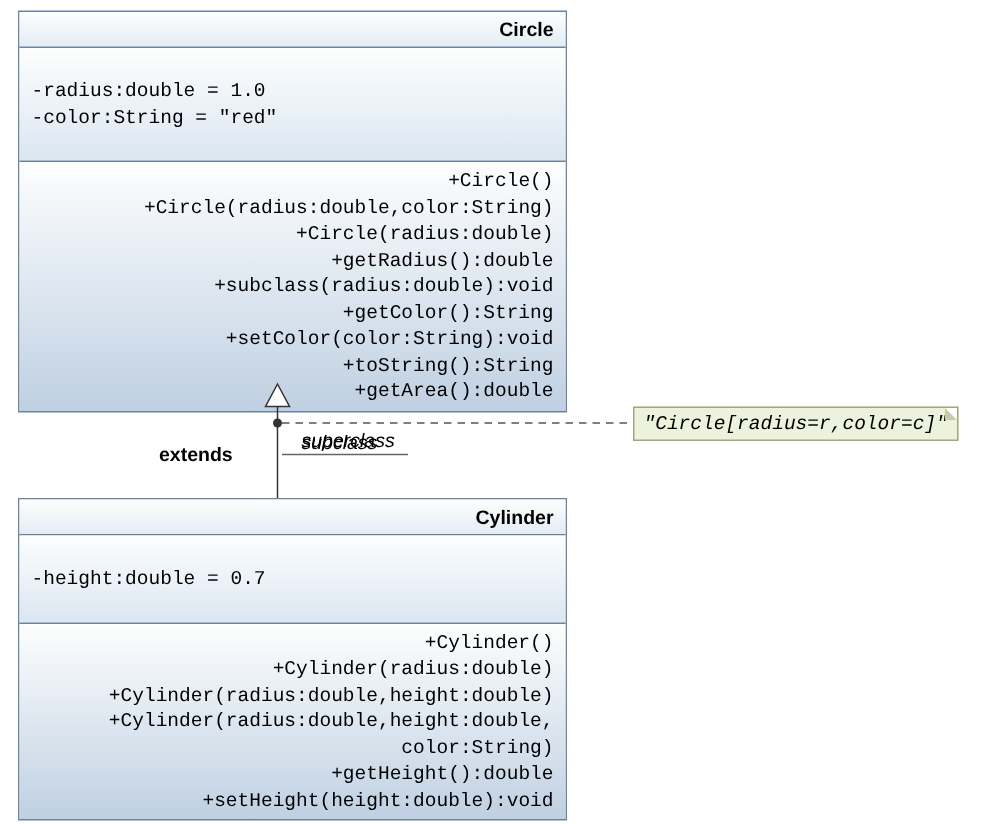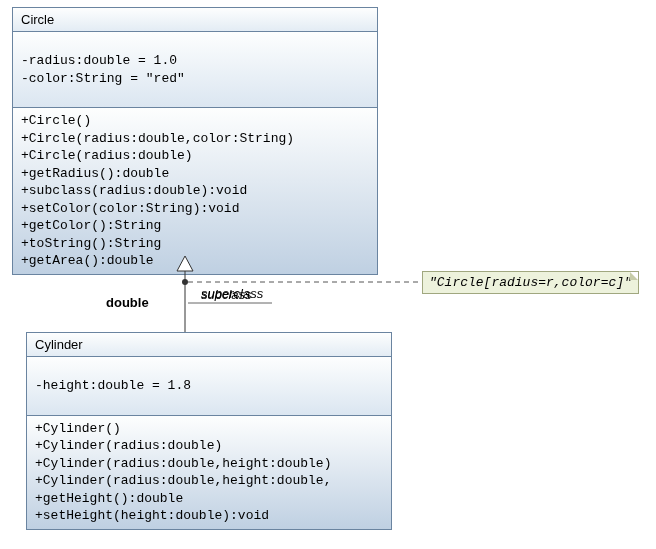--- a/index.html
+++ b/index.html
@@ -11,40 +11,41 @@
     font-size: 13px;
     background: #fff;
     position: relative;
   }
   .uml-class {
     position: absolute;
     border: 1px solid #6a84a0;
     background: #fff;
   }
   .uml-name {
-    text-align: left;
-    font-weight: normal;
+    text-align: right;
+    font-weight: bold;
     padding: 4px 8px;
     border-bottom: 1px solid #6a84a0;
     background: linear-gradient(to bottom, #fdfefe 0%, #e3ecf4 100%);
   }
   .uml-attrs {
     padding: 20px 8px;
     border-bottom: 1px solid #6a84a0;
     background: linear-gradient(to bottom, #fdfefe 0%, #dbe6f1 100%);
     font-family: "Consolas","Courier New",monospace;
     font-size: 13px;
     line-height: 1.35;
   }
   .uml-methods {
     padding: 4px 8px;
     background: linear-gradient(to bottom, #fdfefe 0%, #bfd0e2 100%);
     font-family: "Consolas","Courier New",monospace;
     font-size: 13px;
     line-height: 1.35;
+    text-align: right;
   }
   .uml-methods div, .uml-attrs div { white-space: pre; }
   .indent { padding-left: 26px; }
   .note {
     position: absolute;
     background: #edf2dc;
     border: 1px solid #a0a77f;
     padding: 3px 6px;
     font-family: "Consolas","Courier New",monospace;
     font-size: 13px;
@@ -79,47 +80,48 @@
   <div class="uml-attrs">
     <div>-radius:double = 1.0</div>
     <div>-color:String = "red"</div>
   </div>
   <div class="uml-methods">
     <div>+Circle()</div>
     <div>+Circle(radius:double,color:String)</div>
     <div>+Circle(radius:double)</div>
     <div>+getRadius():double</div>
     <div>+subclass(radius:double):void</div>
+    <div>+getColor():String</div>
     <div>+setColor(color:String):void</div>
-    <div>+getColor():String</div>
     <div>+toString():String</div>
     <div>+getArea():double</div>
   </div>
 </div>
 
-<div class="uml-class" style="left:12px; top:332px; width:364px;margin-left:14px;">
+<div class="uml-class" style="left:12px; top:332px; width:364px;">
   <div class="uml-name">Cylinder</div>
   <div class="uml-attrs">
-    <div>-height:double = 1.8</div>
+    <div>-height:double = 0.7</div>
   </div>
   <div class="uml-methods">
     <div>+Cylinder()</div>
     <div>+Cylinder(radius:double)</div>
     <div>+Cylinder(radius:double,height:double)</div>
     <div>+Cylinder(radius:double,height:double,</div>
+    <div class="indent">color:String)</div>
     <div>+getHeight():double</div>
     <div>+setHeight(height:double):void</div>
   </div>
 </div>
 
 <div class="note" style="left:422px; top:271px;">
   <span class="italic">"Circle[radius=r,color=c]"</span>
 </div>
 
-<div class="label bold" style="left:106px; top:295px;">double</div>
+<div class="label bold" style="left:106px; top:295px;">extends</div>
 <div class="label italic" style="left:201px; top:286px;">superclass</div>
 <div class="label italic" style="left:201px; top:287px;">subclass</div>
 
 <svg class="overlay">
 
   <circle cx="185" cy="282" r="3" fill="#333"></circle>
   <line x1="188" y1="282" x2="422" y2="282" stroke="#555" stroke-width="1" stroke-dasharray="5,4"></line>
 
   <g>
     <polygon points="185,256 177,271 193,271" fill="#fff" stroke="#333" stroke-width="1"></polygon>

